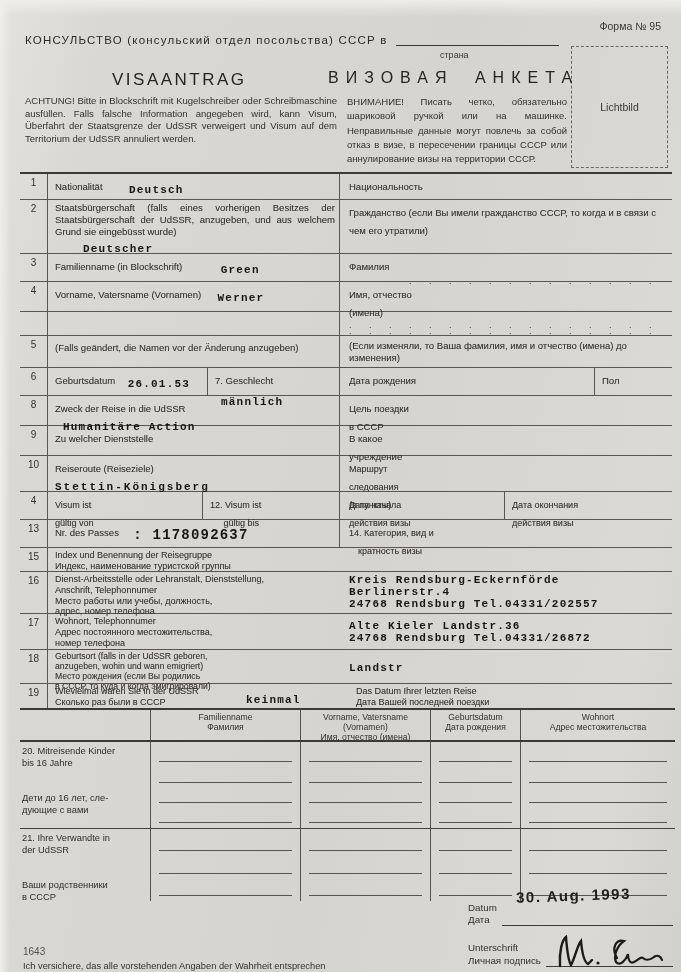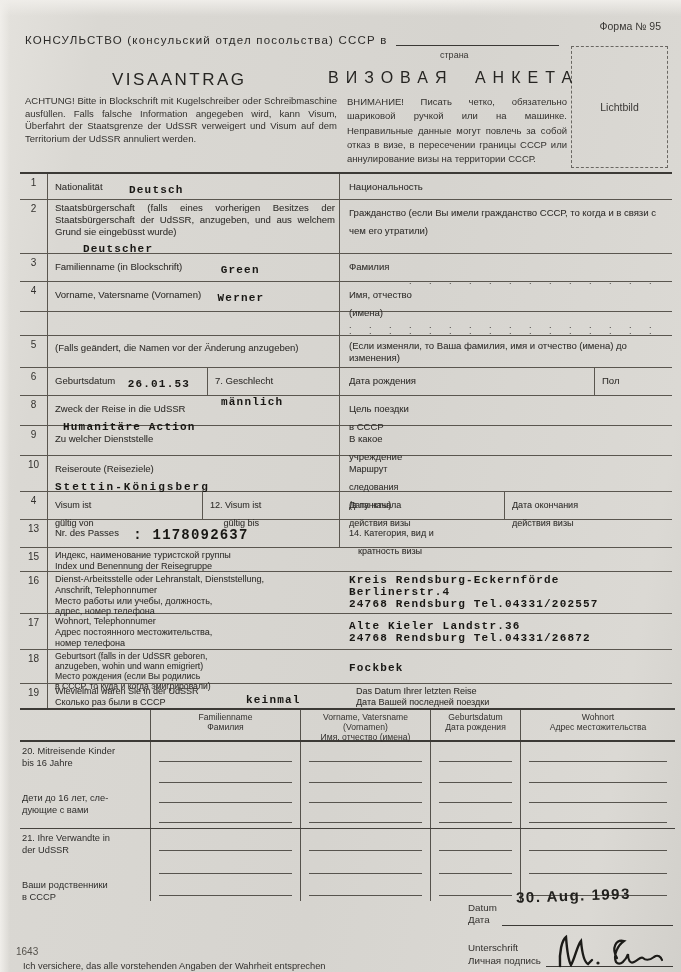--- a/index.html
+++ b/index.html
@@ -51,21 +51,21 @@
   .cc{flex:none;border-left:1px solid #55524c;box-sizing:border-box;display:flex;flex-direction:column;min-width:0;}
   .w1{width:150px}.w2{width:130px}.w3{width:90px}.w4{width:155px}
   .hc{justify-content:flex-start;text-align:center;font-size:8.6px;line-height:1.18;padding-top:2px;color:#33312e;}
   .fill-line{flex:1;border-bottom:1.1px solid #57544e;margin:0 8px;}
   .cc.fills{padding-bottom:5px;}
   .comp-row.second{border-top:1.6px solid #45423d;}
   .cl .ru-part{display:block;margin-top:24px;}
   
   .decl{position:absolute;left:23px;top:960px;width:445px;font-size:9.3px;line-height:1.5;
     text-align:justify;color:#33312e;}
-  .form-code{position:absolute;left:16px;top:946px;font-size:10px;color:#55524c;}
+  .form-code{position:absolute;left:23px;top:946px;font-size:10px;color:#55524c;}
   .sigblock{position:absolute;left:468px;top:886px;width:205px;}
   .stamp{margin-left:48px;margin-bottom:-3px;font-weight:bold;font-size:15px;letter-spacing:1.5px;
     color:#22211e;transform:rotate(-2deg);white-space:nowrap;}
   .fline{display:flex;align-items:flex-end;margin-top:2px;}
   .flabels{display:flex;flex-direction:column;font-size:9.8px;line-height:1.25;color:#33312e;flex:none;}
   .frule{flex:1;border-bottom:1.2px solid #3c3a36;margin-left:5px;height:16px;position:relative;}
   .fline.sig{margin-top:16px;}
   .signature-svg{position:absolute;left:8px;bottom:-8px;}
 </style>
 </head>
@@ -252,22 +252,22 @@
       </div>
       <div class="c-ru">
         <span class="lbl pl sm">14. Категория, вид и
   кратность визы</span>
       </div>
     </div>
 
     <div class="mrow" style="height:24px">
       <div class="c-num">15</div>
       <div class="c-de" style="width:620px">
+        <span class="lbl sm" style="display:block">Index und Benennung der Reisegruppe</span>
         <span class="lbl sm" style="display:block">Индекс, наименование туристской группы</span>
-        <span class="lbl sm" style="display:block">Index und Benennung der Reisegruppe</span>
       </div>
     </div>
 
     <div class="mrow" style="height:42px">
       <div class="c-num">16</div>
       <div class="c-de">
         <span class="lbl pl sm" style="display:block">Dienst-Arbeitsstelle oder Lehranstalt, Dienststellung,
 Anschrift, Telephonnumer</span>
         <span class="lbl pl sm" style="display:block">Место работы или учебы, должность,
 адрес, номер телефона</span>
@@ -294,21 +294,21 @@
 
     <div class="mrow" style="height:34px">
       <div class="c-num">18</div>
       <div class="c-de">
         <span class="lbl pl" style="font-size:8.6px;line-height:1.15;display:block">Geburtsort (falls in der UdSSR geboren,
 anzugeben, wohin und wann emigriert)</span>
         <span class="lbl pl" style="font-size:8.6px;line-height:1.15;display:block">Место рождения (если Вы родились
 в СССР, то куда и когда эмигрировали)</span>
       </div>
       <div class="c-ru">
-        <div class="typed" style="margin-top:10px">Fockbek</div>
+        <div class="typed" style="margin-top:10px">Landstr</div>
       </div>
     </div>
 
     <div class="mrow nb" style="height:26px">
       <div class="c-num">19</div>
       <div style="width:198px;flex:none;padding:2px 0 0 7px;box-sizing:border-box">
         <span class="lbl sm" style="display:block">Wievielmal waren Sie in der UdSSR</span>
         <span class="lbl sm" style="display:block">Сколько раз были в СССР</span>
       </div>
       <div style="width:110px;flex:none;padding-top:5px">

